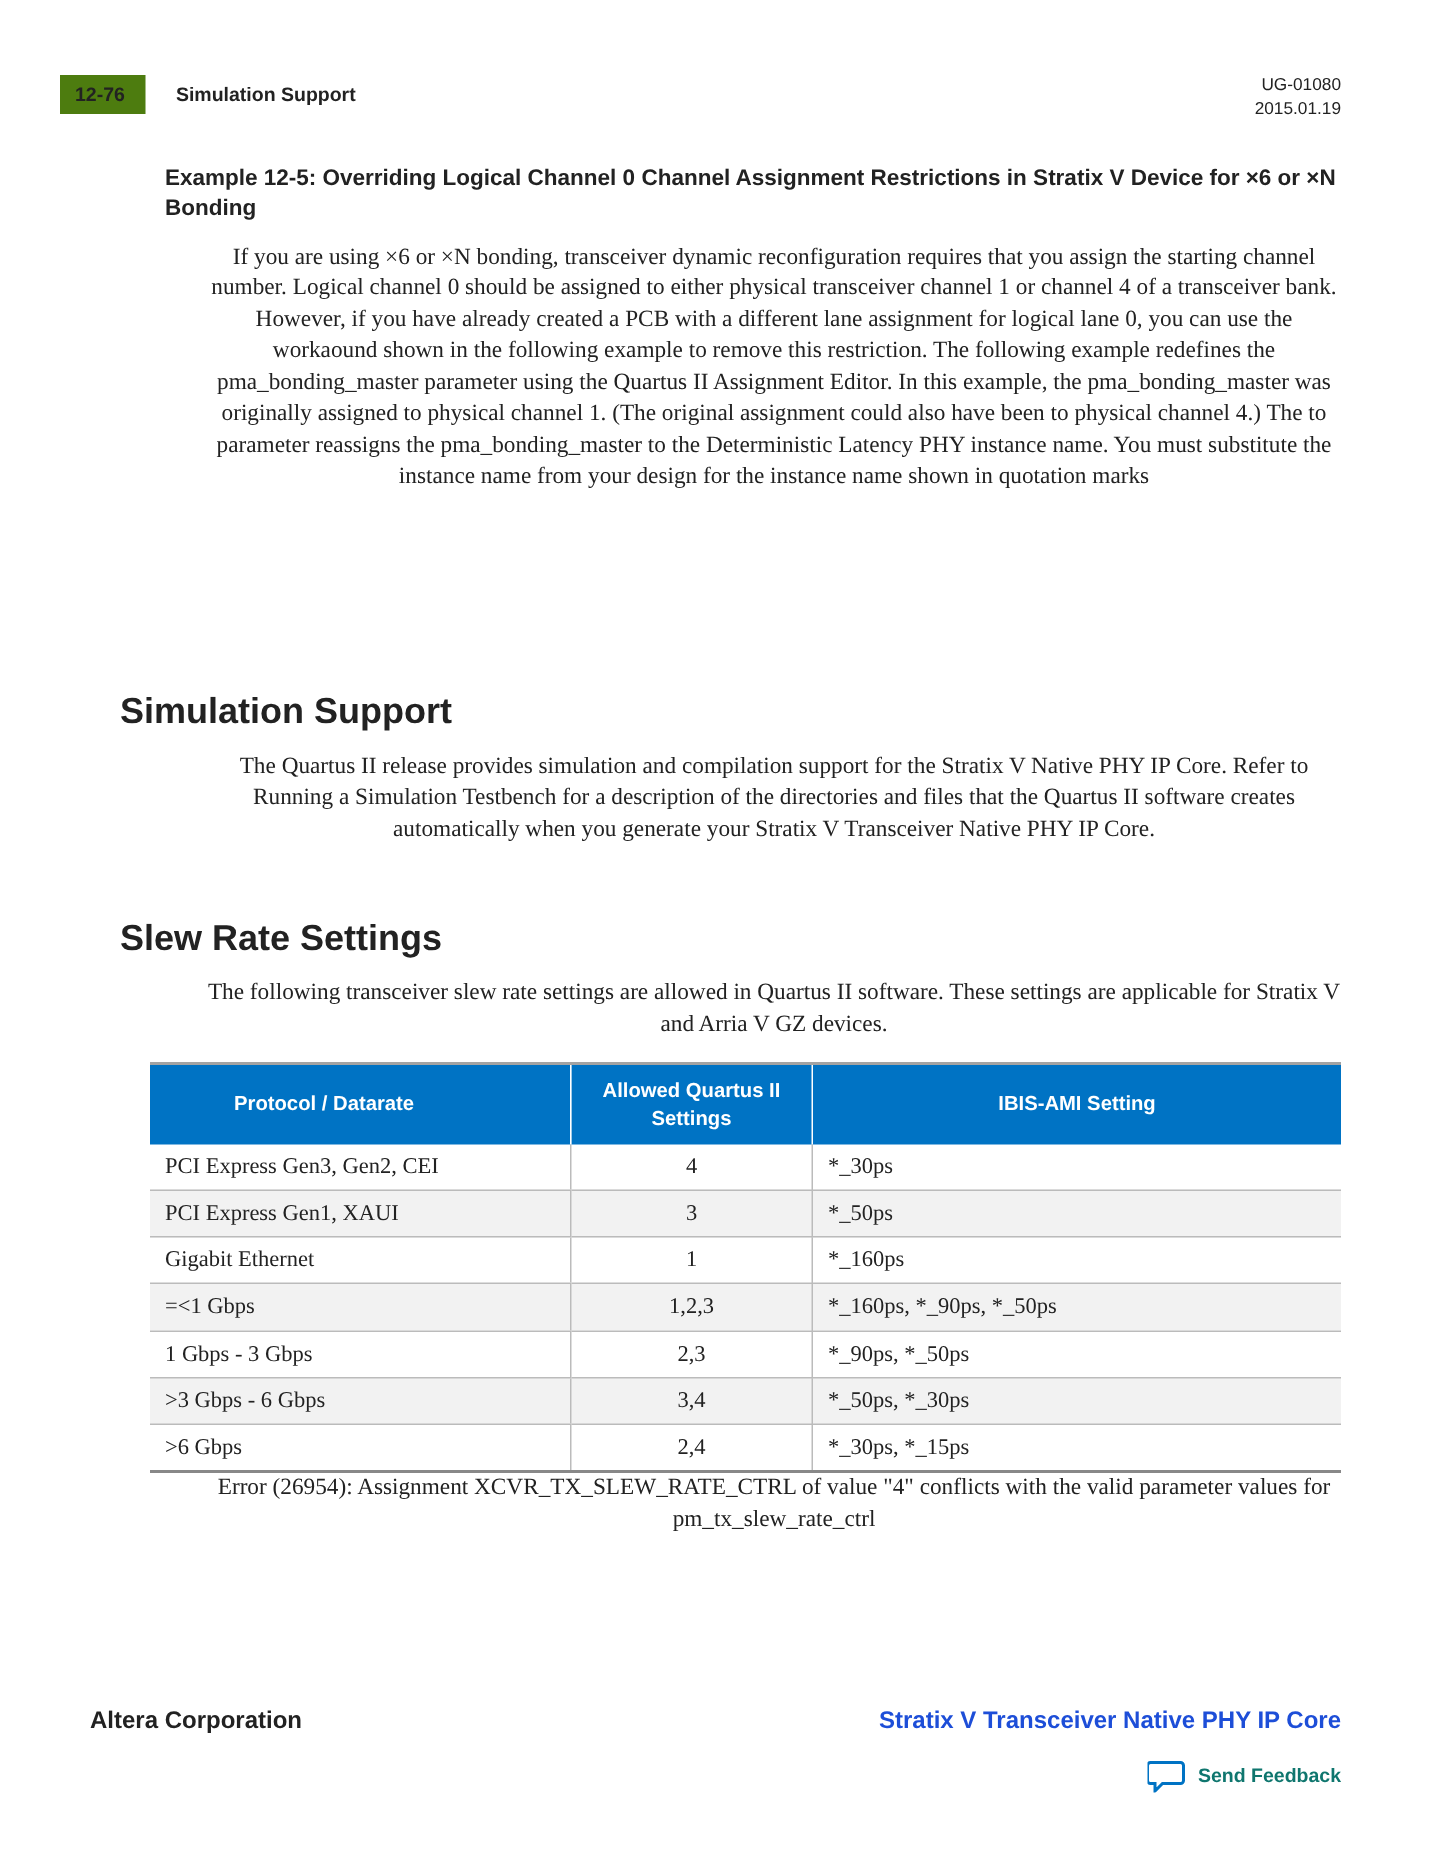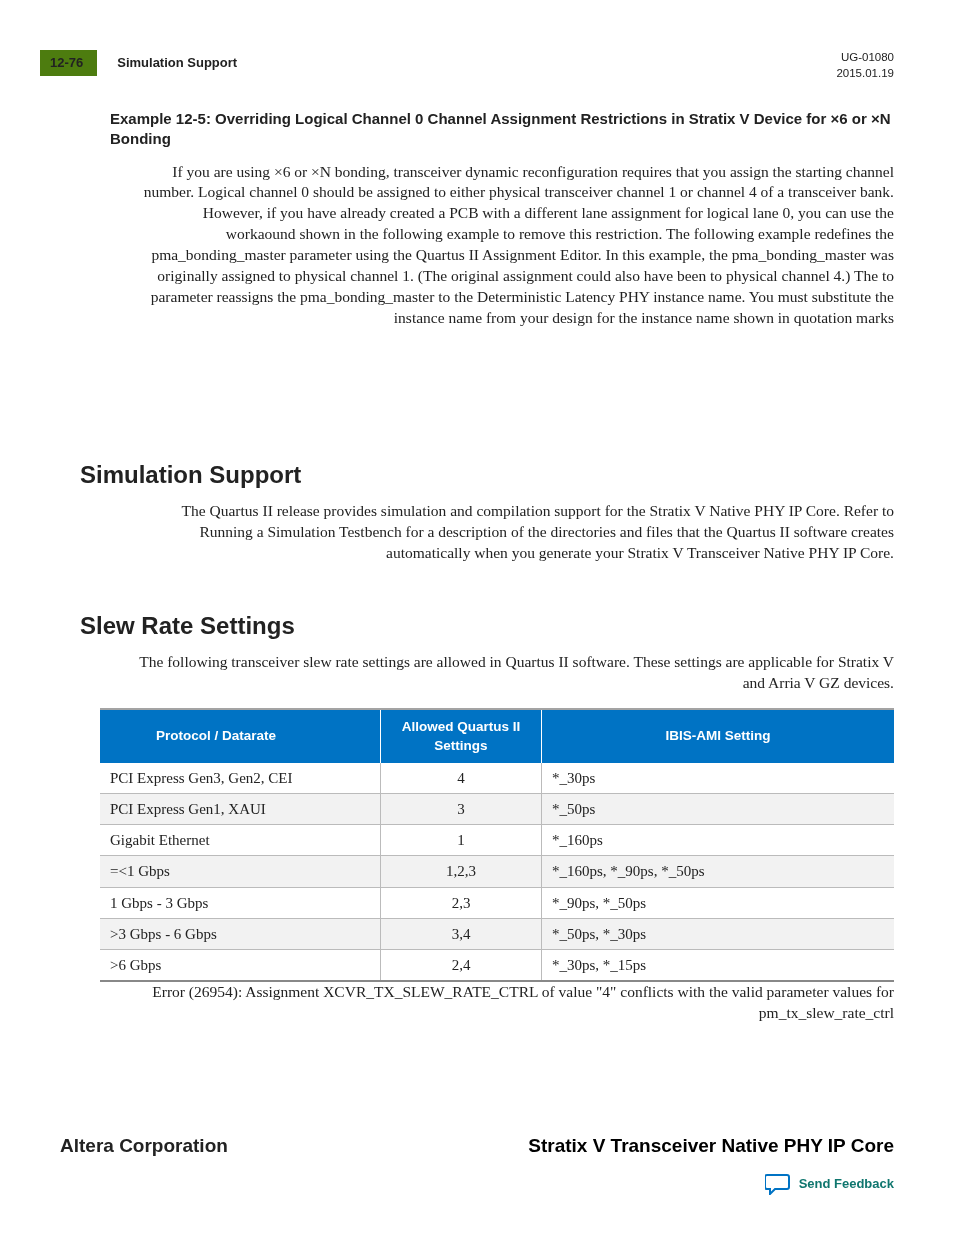--- a/index.html
+++ b/index.html
@@ -53,21 +53,21 @@
   .example-title {
     font-family: "Myriad Pro", Arial, sans-serif;
     font-weight: bold;
     font-size: 15px;
     margin-left: 50px;
     margin-bottom: 12px;
     line-height: 1.35;
   }
   .para {
     margin: 0 0 14px 78px;
-    text-align: right;
+    text-align: center;
   }
   h2.section {
     font-family: "Myriad Pro", Arial, sans-serif;
     font-weight: bold;
     font-size: 24px;
     margin: 46px 0 10px 20px;
   }
   table.data {
     width: 794px;
     margin-left: 40px;
@@ -96,25 +96,25 @@
   }
   table.data tr:nth-child(even) td { background: #f2f2f2; }
   table.data td.c1 { width: 260px; }
   table.data td.c2 { width: 140px; text-align: center; border-left:1px solid #bbb; border-right:1px solid #bbb;}
   table.data td.c3 { }
   .footer {
     display: flex;
     justify-content: space-between;
     align-items: flex-end;
     font-family: "Myriad Pro", Arial, sans-serif;
-    font-size: 19px;
+    font-size: 16px;
     font-weight: bold;
     margin-top: 28px;
   }
-  .footer-right { text-align: right; color: #000000; }
+  .footer-right { text-align: right; color: #1d4ed8; }
   .footer-left { color: #222; }
   .feedback {
     display: flex;
     justify-content: flex-end;
     align-items: center;
     margin-top: 14px;
     font-family: "Myriad Pro", Arial, sans-serif;
     font-weight: bold;
     font-size: 13px;
     color: #0f766e;

